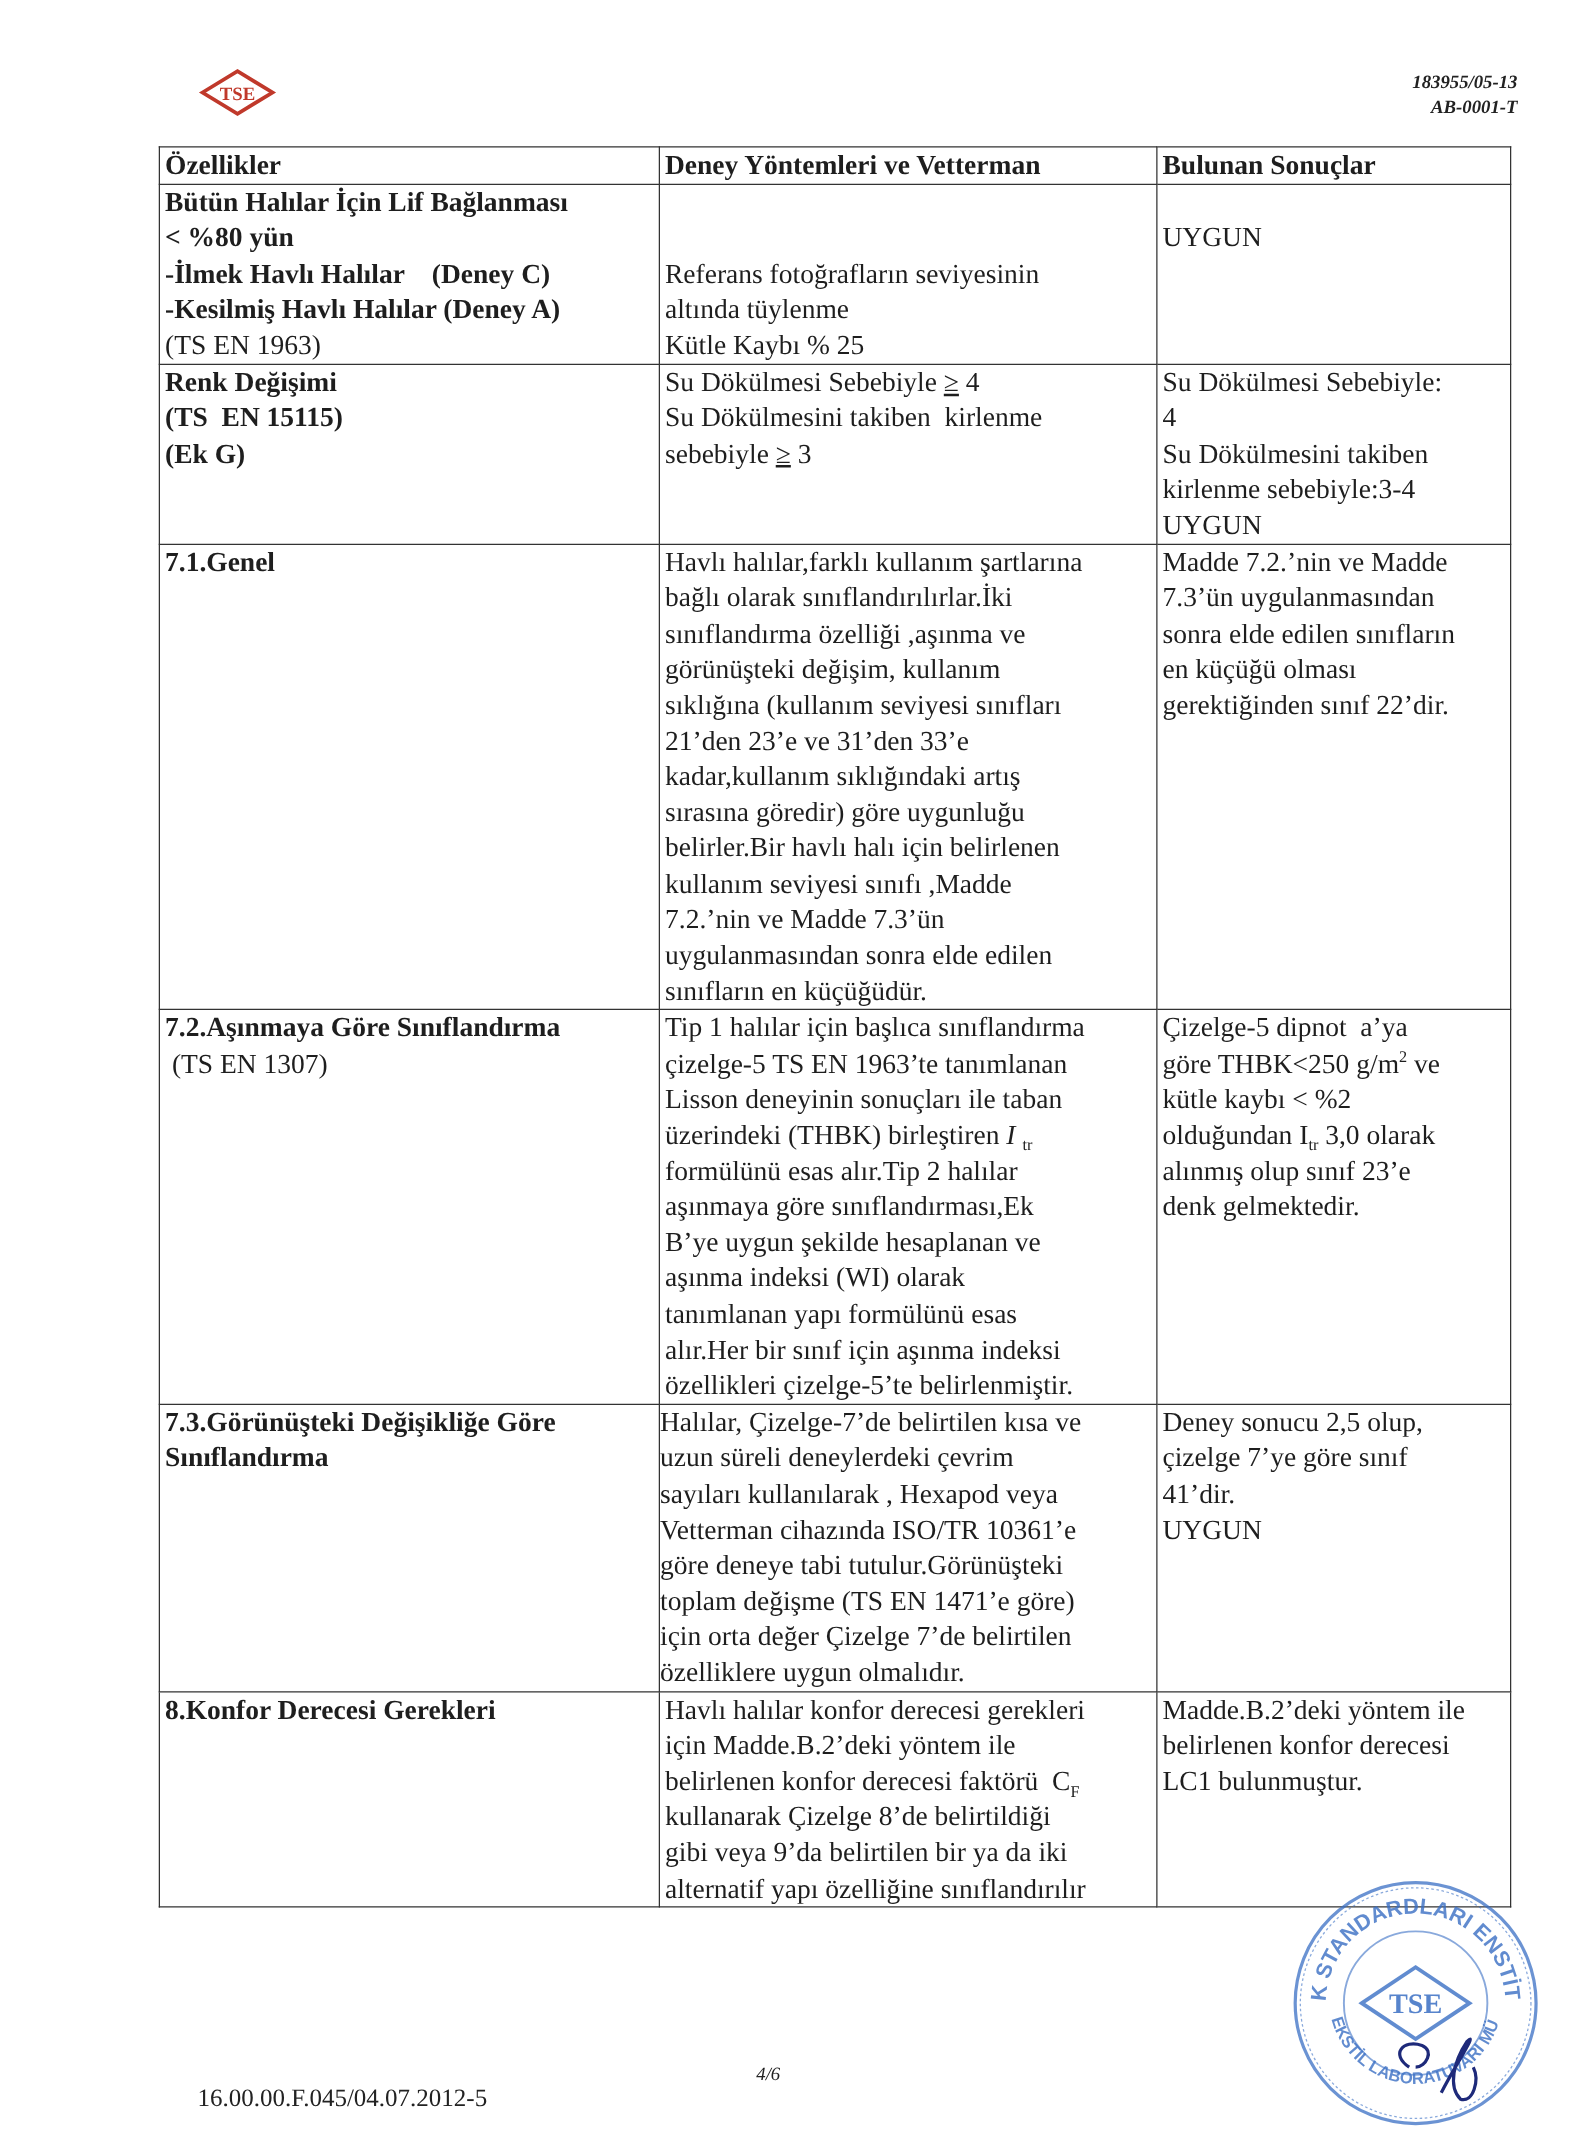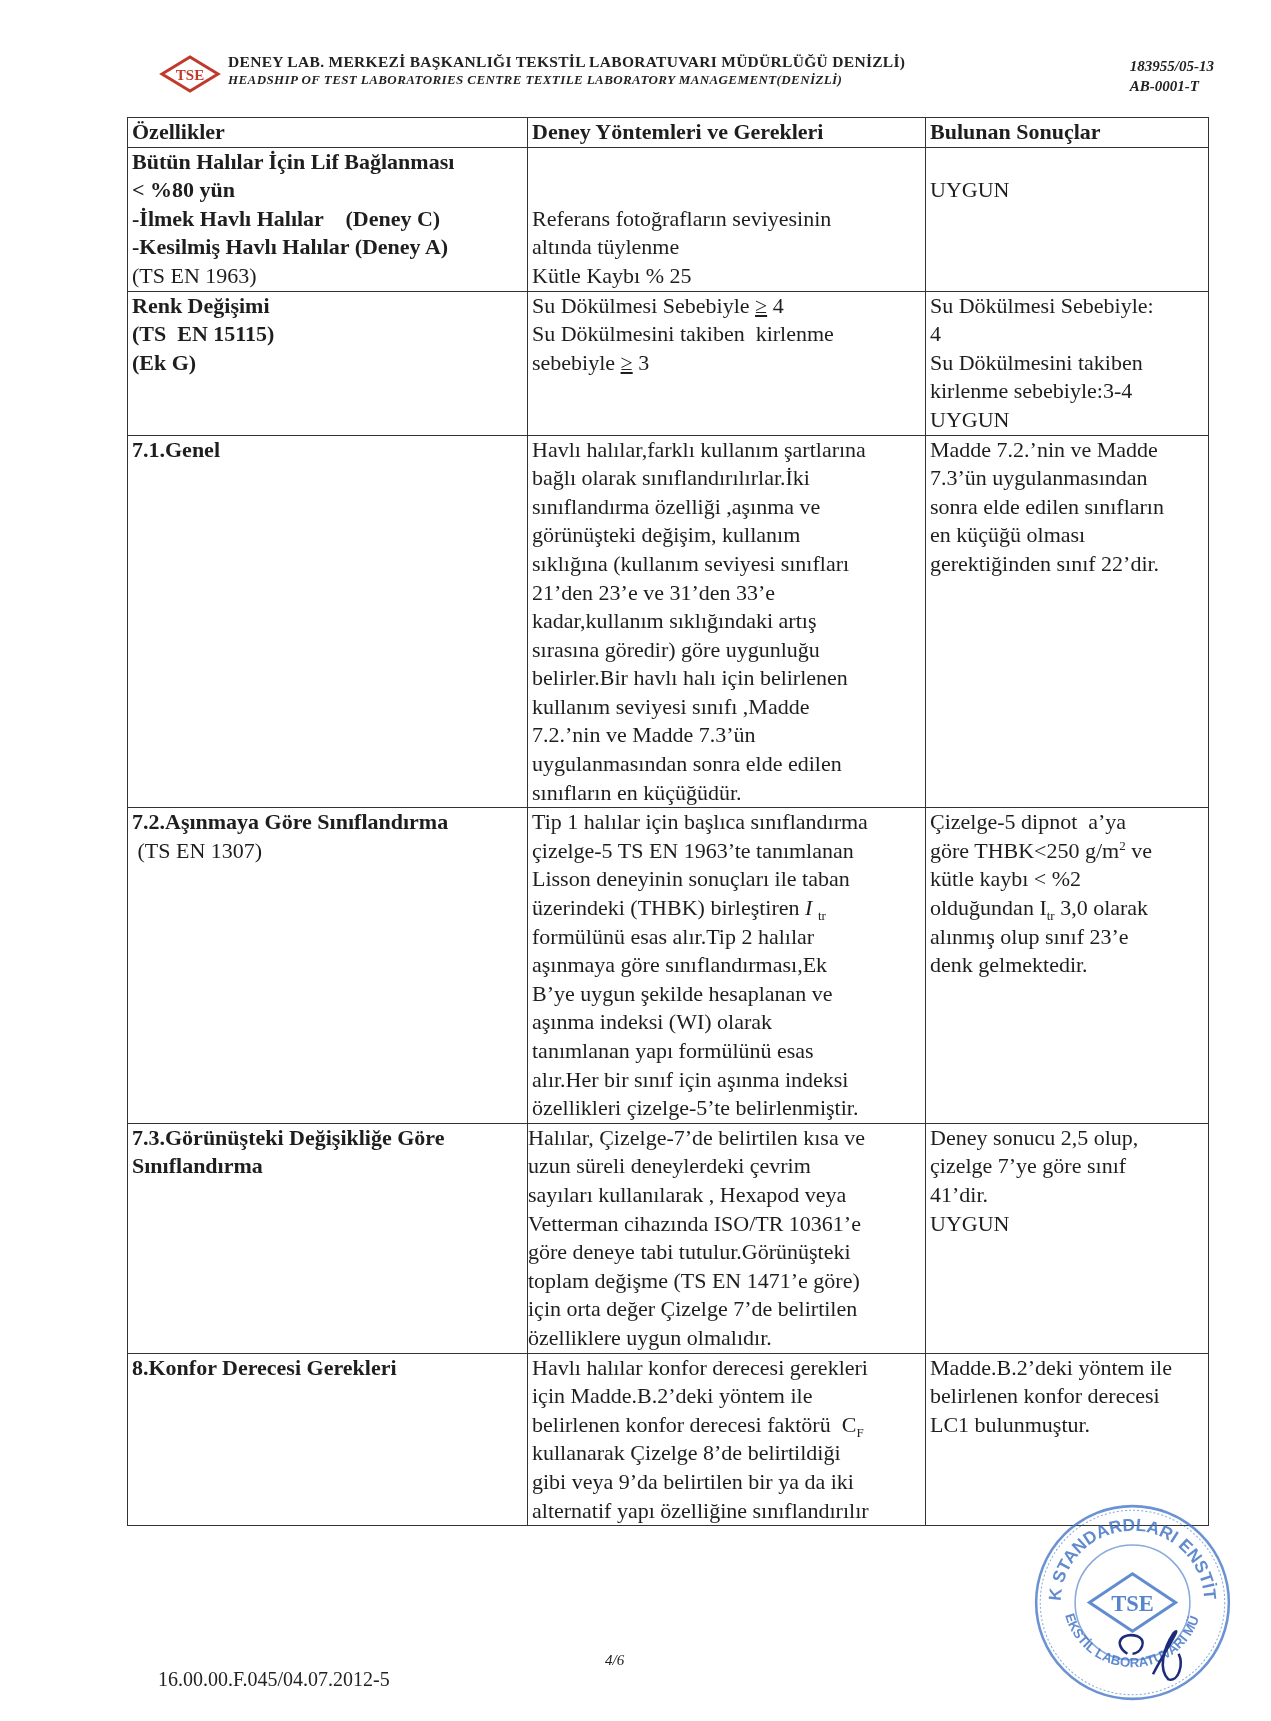--- a/index.html
+++ b/index.html
@@ -5,21 +5,21 @@
   html, body { margin: 0; padding: 0; background: #ffffff; }
   body {
     width: 1271px; height: 1721px; position: relative; overflow: hidden;
     font-family: "Liberation Serif", serif; color: #1e1e1e;
   }
   .header { position: absolute; left: 150px; top: 50px; width: 1110px; height: 50px; }
   .logo { position: absolute; left: 8px; top: 4px; width: 64px; height: 40px; }
   .hdr-lines { position: absolute; left: 78px; top: 2px; }
   .hdr-tr { font-weight: bold; font-size: 15.5px; letter-spacing: 0.3px; color: #222; line-height: 19px; white-space: nowrap; }
   .hdr-en { font-weight: bold; font-style: italic; font-size: 13px; letter-spacing: 0.4px; color: #222; line-height: 17px; white-space: nowrap; }
-  .hdr-code { position: absolute; right: 46px; top: 6px; text-align: left; font-weight: bold; font-style: italic; font-size: 15px; line-height: 20px; color: #222; }
+  .hdr-code { position: absolute; right: 46px; top: 6px; text-align: right; font-weight: bold; font-style: italic; font-size: 15px; line-height: 20px; color: #222; }
 
   table.doc {
     position: absolute; left: 127px; top: 117px; width: 1081px;
     border-collapse: collapse; table-layout: fixed;
     font-size: 22px; line-height: 28.6px;
   }
   table.doc td {
     border: 1.5px solid #333; vertical-align: top; padding: 0 4px; overflow: visible;
   }
   col.c1 { width: 400px; } col.c2 { width: 398px; } col.c3 { width: 283px; }
@@ -35,40 +35,36 @@
   .stamp { position: absolute; left: 1030px; top: 1500px; width: 205px; height: 205px; }
 </style>
 </head>
 <body>
 
 <div class="header">
   <svg class="logo" viewBox="0 0 64 40">
     <polygon points="4,20 32,3 60,20 32,37" fill="none" stroke="#c0392b" stroke-width="3"></polygon>
     <text x="32" y="26" text-anchor="middle" font-family="Liberation Serif, serif" font-size="15" font-weight="bold" fill="#c0392b">TSE</text>
   </svg>
-  <div class="hdr-lines">
-    <div class="hdr-tr">DENEY LAB. MERKEZİ BAŞKANLIĞI TEKSTİL  LABORATUVARI MÜDÜRLÜĞÜ DENİZLİ)</div>
-    <div class="hdr-en">HEADSHIP OF  TEST LABORATORIES CENTRE  TEXTILE  LABORATORY MANAGEMENT(DENİZLİ)</div>
-  </div>
   <div class="hdr-code">
     <div>183955/05-13</div>
     <div>AB-0001-T</div>
   </div>
 </div>
 
 <table class="doc">
   <colgroup>
       <col class="c1">
       <col class="c2">
       <col class="c3">
     </colgroup>
   <tbody>
   <tr class="section">
     <td>Özellikler</td>
-    <td>Deney Yöntemleri ve Gerekleri</td>
+    <td>Deney Yöntemleri ve Vetterman</td>
     <td>Bulunan Sonuçlar</td>
   </tr>
 
   <tr>
     <td>
       <span class="line b">Bütün Halılar İçin Lif Bağlanması</span>
       <span class="line b">&lt; %80 yün</span>
       <span class="line b" style="white-space:pre">-İlmek Havlı Halılar    (Deney C)</span>
       <span class="line b">-Kesilmiş Havlı Halılar (Deney A)</span>
       <span class="line">(TS EN 1963)</span>

